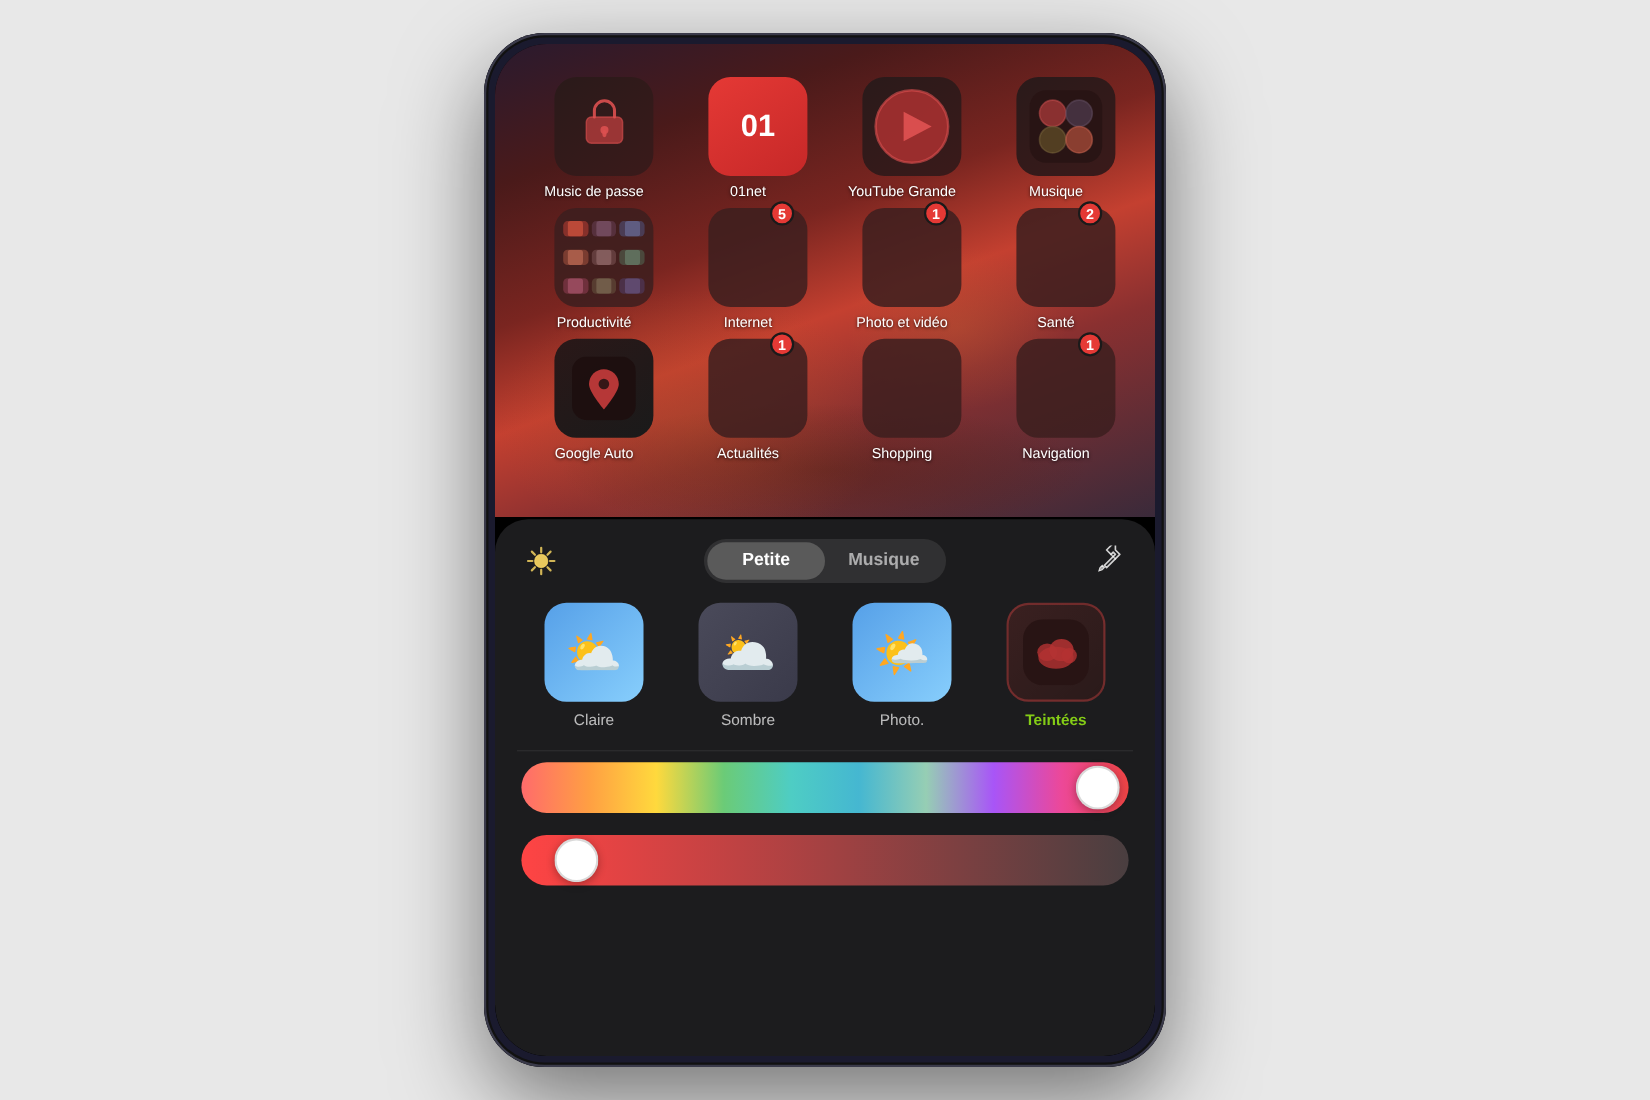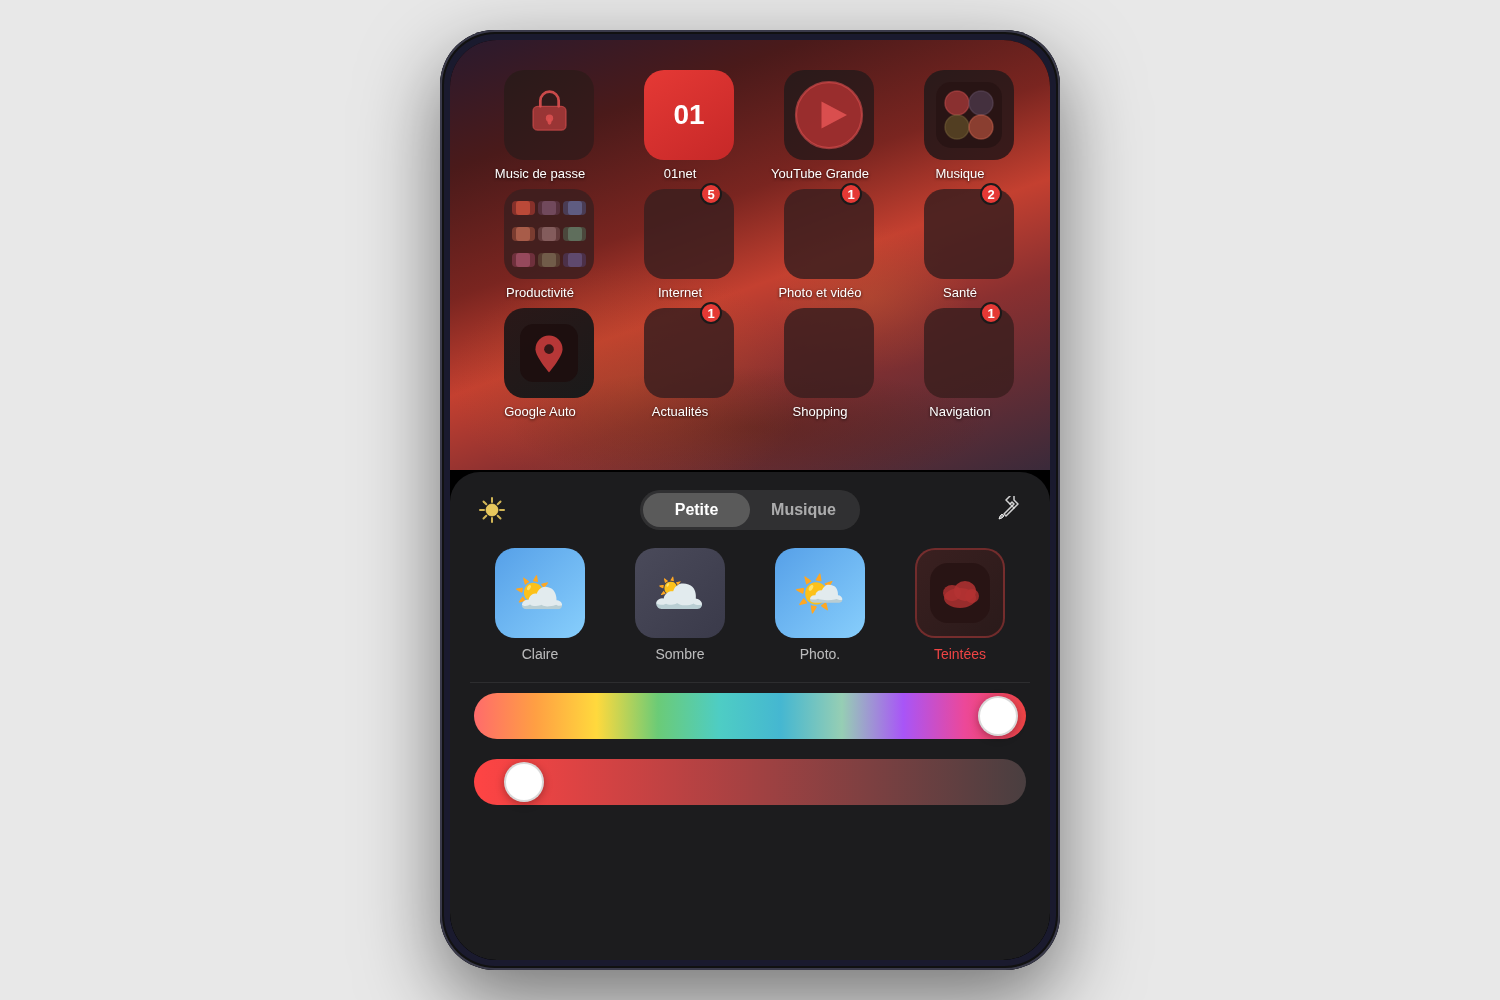--- a/index.html
+++ b/index.html
@@ -263,22 +263,22 @@
       border: 2px solid rgba(180,60,60,0.5);
     }
 
     .theme-label {
       font-size: 14px;
       color: rgba(255,255,255,0.7);
       text-align: right;
     }
 
     .theme-label.active-theme {
-      color: #ef4444;
-      font-weight: 400;
+      color: #84cc16;
+      font-weight: 700;
     }
 
     
     .sliders-section {
       padding: 10px 24px;
     }
 
     .color-slider-wrap {
       margin-bottom: 20px;
       position: relative;

